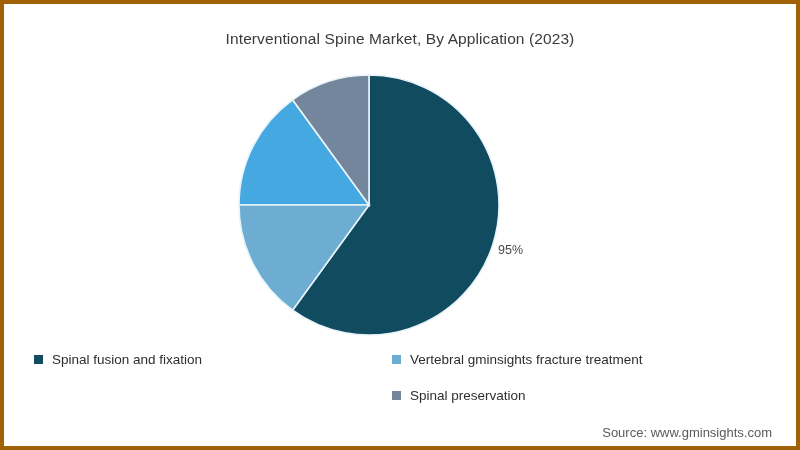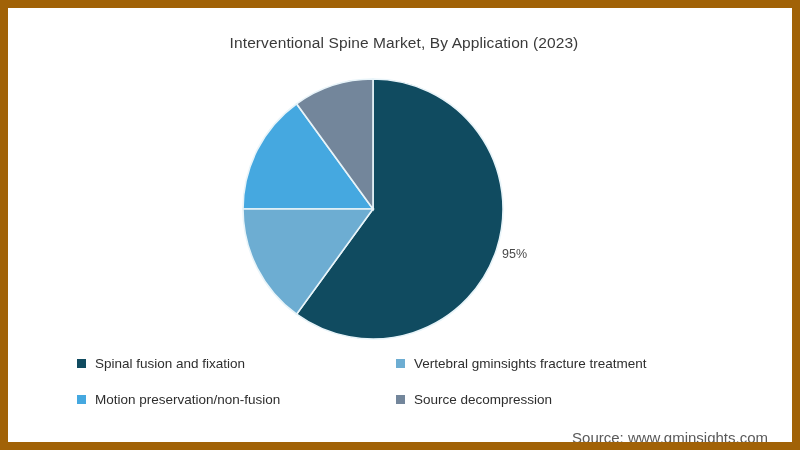--- a/index.html
+++ b/index.html
@@ -10,21 +10,21 @@
   }
   body {
     font-family: "Liberation Sans", sans-serif;
   }
   #figure {
     position: relative;
     width: 800px;
     height: 450px;
     background: #4c1d95;
     box-sizing: border-box;
-    border: 8px solid #a16207;
+    border: 4px solid #a16207;
     overflow: hidden;
   }
   #inner-frame {
     position: absolute;
     left: 0; top: 0;
     width: 792px;
     height: 442px;
     background: #ffffff;
   }
   #chart-title {
@@ -65,40 +65,40 @@
     top: 340px;
     width: 792px;
     height: 72px;
   }
   .legend-item {
     position: absolute;
     display: flex;
     align-items: center;
     white-space: nowrap;
   }
-  .legend-item.col1 { left: 30px; margin-left: 39px; }
+  .legend-item.col1 { left: 30px; }
   .legend-item.col2 { left: 388px; }
   .legend-item.row1 { top: 9px; }
   .legend-item.row2 { top: 45px; }
   .swatch {
     width: 9px;
     height: 9px;
     margin-right: 9px;
     flex: 0 0 auto;
   }
   .legend-label {
     font-size: 13.5px;
     color: #2e2e2e;
     line-height: 1;
   }
   #source {
     position: absolute;
-    right: 32px;
+    right: 24px;
     top: 421px;
-    font-size: 15px;
+    font-size: 13px;
     color: #5a5a5a;
     white-space: nowrap;
   }
 </style>
 </head>
 <body>
 
 <div id="figure">
   <div id="inner-frame">
 
@@ -122,28 +122,24 @@
       <div class="legend-item col1 row1">
         <span class="swatch" style="background:#104b60"></span>
         <span class="legend-label">Spinal fusion and fixation</span>
       </div>
 
       <div class="legend-item col2 row1">
         <span class="swatch" style="background:#6dadd2"></span>
         <span class="legend-label">Vertebral gminsights fracture treatment</span>
       </div>
 
-      <div class="legend-item col1 row2">
-        <span class="swatch" style="background:#45a8e0"></span>
-        <span class="legend-label">Motion preservation/non-fusion</span>
-      </div>
 
       <div class="legend-item col2 row2">
         <span class="swatch" style="background:#73869b"></span>
-        <span class="legend-label">Source decompression</span>
+        <span class="legend-label">Spinal preservation</span>
       </div>
 
     </div>
 
     <div id="source">Source: www.gminsights.com</div>
 
   </div>
 </div>
 
 </body></html>

